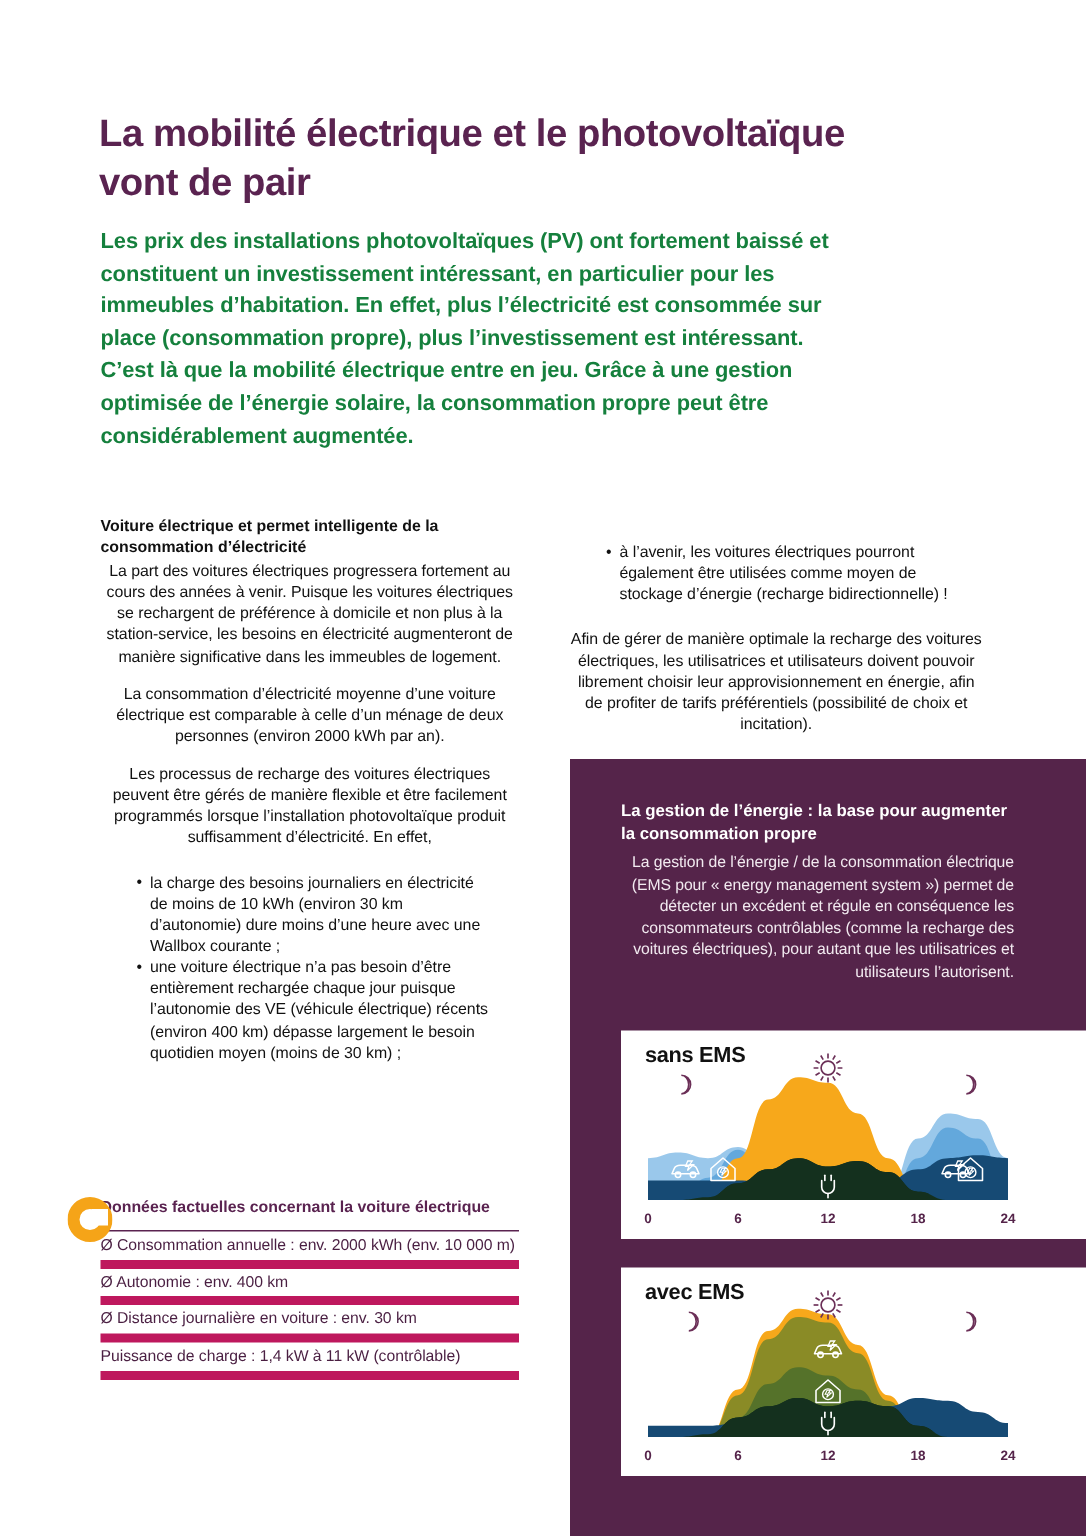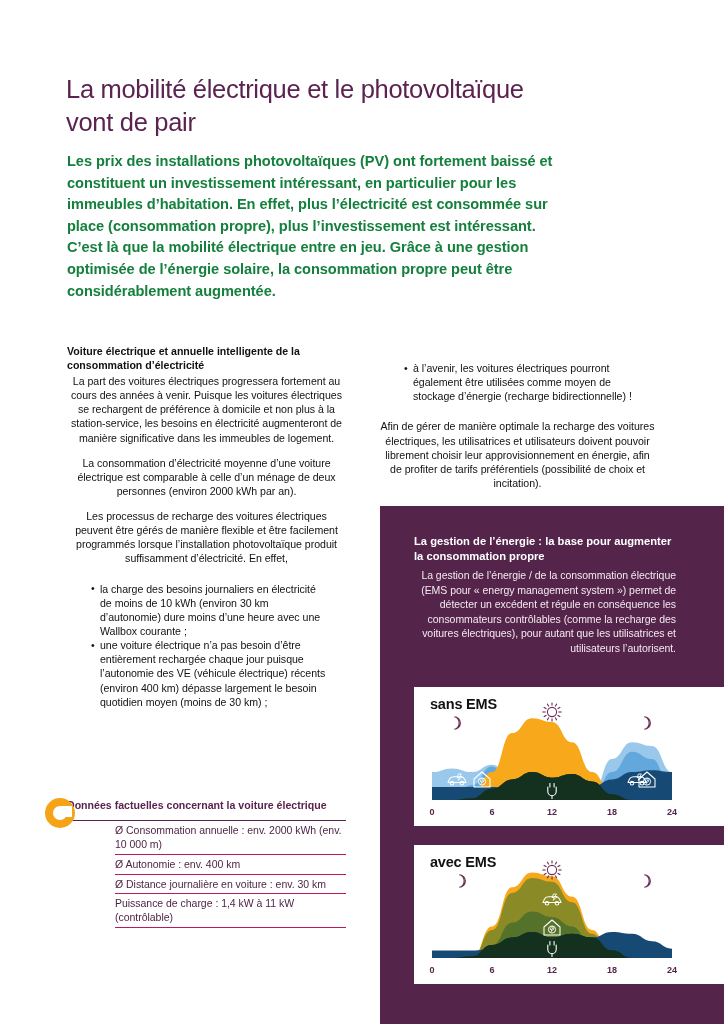--- a/index.html
+++ b/index.html
@@ -23,21 +23,21 @@
   }
 
   
   .title {
     position: absolute;
     left: 66px;
     top: 56px;
     width: 500px;
     font-size: 25.5px;
     line-height: 1.28;
-    font-weight: normal;
+    font-weight: bold;
     color: #5a2350;
     letter-spacing: -0.3px;
   }
 
   
   .lead {
     position: absolute;
     left: 67px;
     top: 151px;
     width: 505px;
@@ -131,27 +131,26 @@
     font-size: 10.6px;
     line-height: 1.33;
     font-weight: bold;
     color: #5a2350;
     margin-bottom: 8px;
   }
   .facts-table {
     border-top: 1px solid #5a2350;
   }
   .facts-row {
-    border-bottom: 1px solid #be185d;
+    border-bottom: 6px solid #be185d;
     font-size: 10.5px;
     line-height: 1.35;
     color: #4a1f42;
     padding: 2px 0 2.5px 0;
     letter-spacing: -0.03px;
-    margin-left: 48px;
   }
 
   
   .panel {
     position: absolute;
     left: 380px;
     top: 506px;
     width: 352px;
     height: 518px;
     background: #55244a;
@@ -217,21 +216,21 @@
 </head>
 <body>
 
 <div class="page">
 
   <h1 class="title">La mobilité électrique et le photovoltaïque vont de pair</h1>
 
   <div class="lead">Les prix des installations photovoltaïques (PV) ont fortement baissé et constituent un investissement intéressant, en particulier pour les immeubles d’habitation. En effet, plus l’électricité est consommée sur place (consommation propre), plus l’investissement est intéressant. C’est là que la mobilité électrique entre en jeu. Grâce à une gestion optimisée de l’énergie solaire, la consommation propre peut être considérablement augmentée.</div>
 
   <div class="col-left">
-    <div class="sub-head">Voiture électrique et annuelle intelligente de la consommation d’électricité</div>
+    <div class="sub-head">Voiture électrique et permet intelligente de la consommation d’électricité</div>
     <p class="body">La part des voitures électriques progressera fortement au cours des années à venir. Puisque les voitures électriques se rechargent de préférence à domicile et non plus à la station-service, les besoins en électricité augmenteront de manière significative dans les immeubles de logement.</p>
     <p class="body">La consommation d’électricité moyenne d’une voiture électrique est comparable à celle d’un ménage de deux personnes (environ 2000 kWh par an).</p>
     <p class="body">Les processus de recharge des voitures électriques peuvent être gérés de manière flexible et être facilement programmés lorsque l’installation photovoltaïque produit suffisamment d’électricité. En effet,</p>
     <ul class="bullets">
       <li>la charge des besoins journaliers en électricité de moins de 10 kWh (environ 30 km d’autonomie) dure moins d’une heure avec une Wallbox courante ;</li>
       <li>une voiture électrique n’a pas besoin d’être entièrement rechargée chaque jour puisque l’autonomie des VE (véhicule électrique) récents (environ 400 km) dépasse largement le besoin quotidien moyen (moins de 30 km) ;</li>
     </ul>
   </div>
 
   <div class="col-right">

